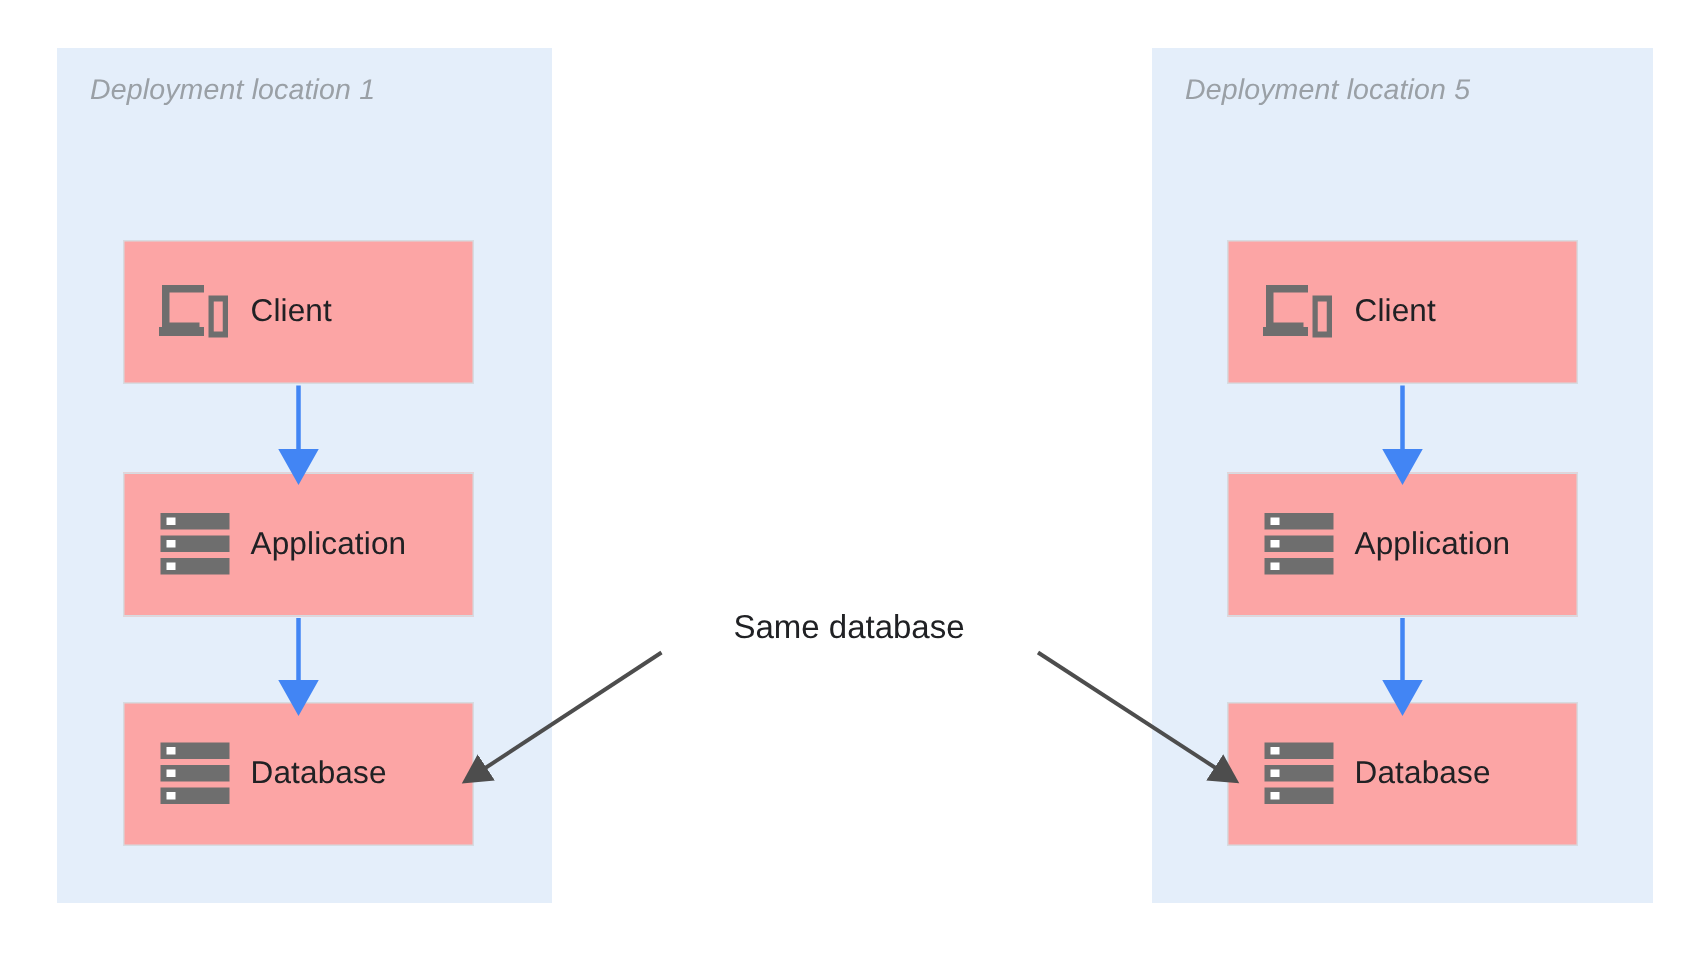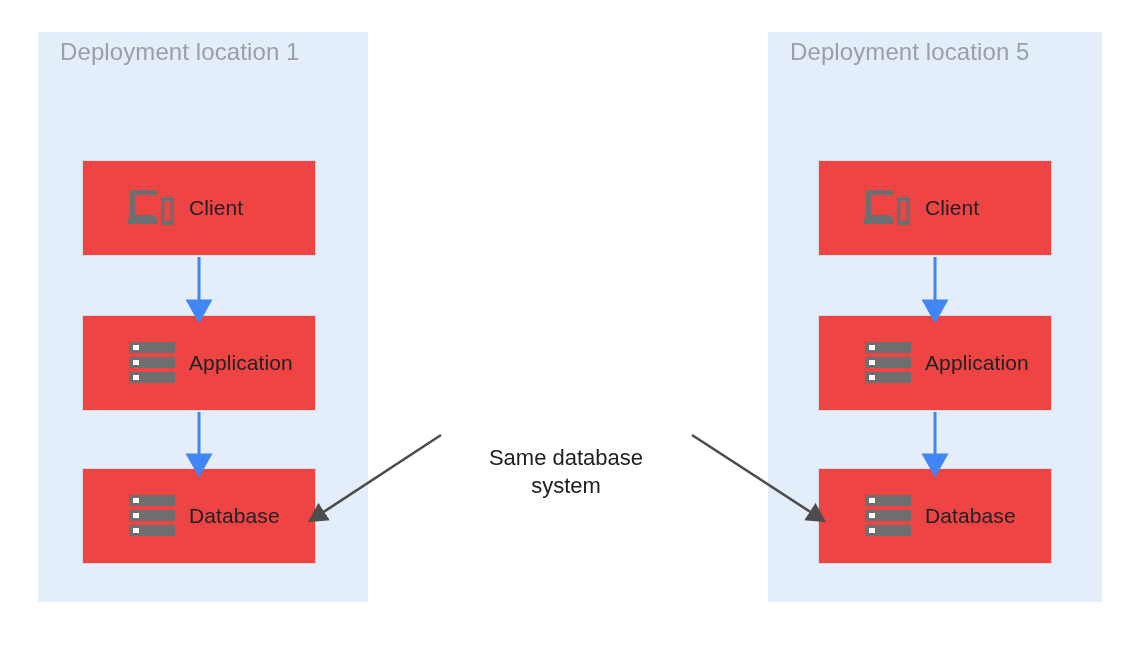--- a/index.html
+++ b/index.html
@@ -27,37 +27,37 @@
     position: absolute;
     background: #e4eefa;
     box-sizing: border-box;
   }
   #zone-1 { left: 38px;  top: 32px; width: 330px; height: 570px; }
   #zone-2 { left: 768px; top: 32px; width: 334px; height: 570px; }
 
   .zone-label {
     position: absolute;
     left: 22px;
-    top: 6px;
-    font-size: 24px;
+    top: 18px;
+    font-size: 19px;
     color: #9aa0a6;
     white-space: nowrap;
     letter-spacing: 0.1px;
+    font-style: italic;
   }
 
   
   .node {
     position: absolute;
-    background: #ef4444;
+    background: #fca5a5;
     border: 1px solid #d6dbe0;
     box-sizing: border-box;
     display: flex;
     align-items: center;
     height: 96px;
-    padding-left: 22px;
   }
   .node .icon-wrap {
     width: 74px;
     min-width: 74px;
     display: flex;
     align-items: center;
     justify-content: center;
     margin-left: 10px;
   }
   .node .node-label {
@@ -88,21 +88,20 @@
   
   #annotation {
     position: absolute;
     left: 453px;
     top: 404px;
     width: 226px;
     text-align: center;
     font-size: 22px;
     line-height: 28px;
     color: #202124;
-    margin-top: 40px;
   }
 </style>
 </head>
 <body>
 
 <div id="canvas">
 
   <div class="zone" id="zone-1">
     <div class="zone-label">Deployment location 1</div>
   </div>
@@ -206,16 +205,15 @@
 
     <line x1="935" y1="257" x2="935" y2="303" stroke="#4285f4" stroke-width="3" marker-end="url(#blue-head)"></line>
     <line x1="935" y1="412" x2="935" y2="457" stroke="#4285f4" stroke-width="3" marker-end="url(#blue-head)"></line>
 
     <line x1="441" y1="435" x2="322" y2="513" stroke="#4d4d4d" stroke-width="2.6" marker-end="url(#gray-head)"></line>
     <line x1="692" y1="435" x2="812" y2="513" stroke="#4d4d4d" stroke-width="2.6" marker-end="url(#gray-head)"></line>
   </svg>
 
   <div id="annotation">
     <div>Same database</div>
-    <div>system</div>
   </div>
 
 </div>
 
 </body></html>

